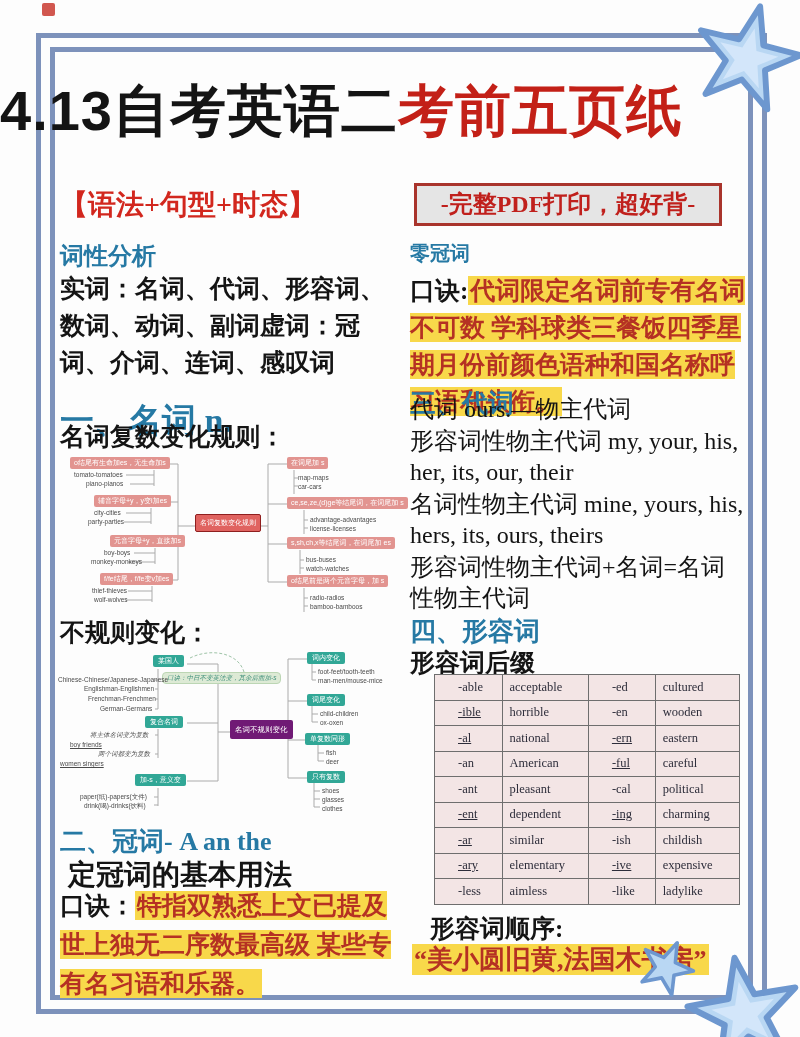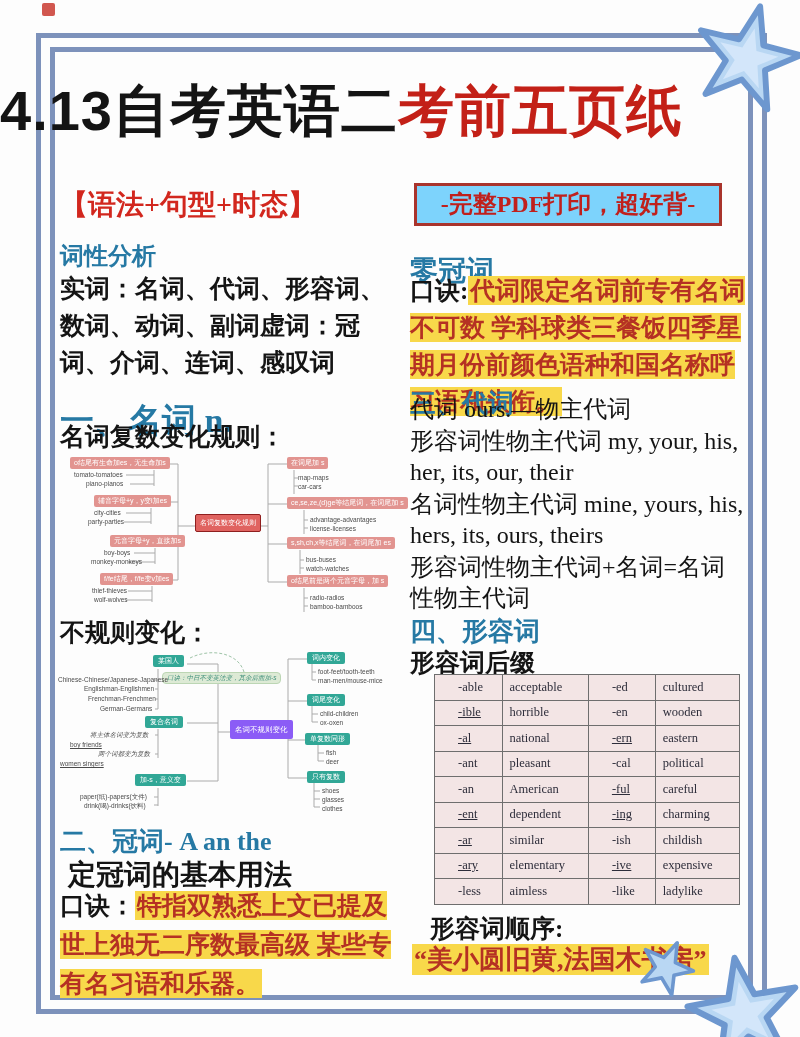--- a/index.html
+++ b/index.html
@@ -13,21 +13,21 @@
   .corner-mark{position:absolute;left:42px;top:3px;width:13px;height:13px;background:#c93a30;border-radius:2px;opacity:.85;}
   
   .star{position:absolute;z-index:20;}
   
   .title{position:absolute;top:74px;left:0;width:100%;
     font-family:"Liberation Sans",sans-serif;font-weight:bold;font-size:56px;letter-spacing:1px;color:#141414;white-space:nowrap;}
   .title .red{color:#c32017;}
   
   .tag{position:absolute;left:60px;top:186px;font-size:28px;font-weight:bold;color:#d2271e;}
   .pdf-badge{position:absolute;left:414px;top:183px;width:302px;height:37px;line-height:37px;text-align:center;
-    border:3px solid #a9342c;background:#7dd3fc;color:#c0201c;font-weight:bold;font-size:24px;}
+    border:3px solid #a9342c;background:#e5e5e5;color:#c0201c;font-weight:bold;font-size:24px;}
   .hblue{position:absolute;font-weight:bold;color:#2679a4;}
   .hsub{position:absolute;font-weight:bold;color:#141414;}
   
   .para{position:absolute;font-size:25px;line-height:37px;color:#141414;}
   .bold{font-weight:bold;}
   .hl{background:#f8d84a;color:#b53123;font-weight:bold;padding:1px 2px;}
   .pron{position:absolute;left:410px;top:394px;width:338px;font-size:24px;line-height:31px;color:#141414;}
   .pron div{margin:0 0 1px 0;}
   
   table.sfx{position:absolute;left:434px;top:674px;width:306px;border-collapse:collapse;background:#f3e5e5;}
@@ -36,21 +36,21 @@
   table.sfx td.wd{width:92px;}
   .u{text-decoration:underline;}
   
   .map{position:absolute;z-index:5;}
   .map svg{position:absolute;left:0;top:0;}
   .mnode,.mcenter,.tnode,.tcenter,.note{
     position:absolute;font-family:"Liberation Sans",sans-serif;white-space:nowrap;line-height:1.2;}
   .mnode{background:#e29490;color:#fff;font-size:7px;padding:2px 4px;border-radius:2px;}
   .mcenter{background:#e06360;color:#fff;font-size:7px;padding:4px 4px;border:1.5px solid #8f1f1f;border-radius:2px;}
   .tnode{background:#31a796;color:#fff;font-size:7px;padding:2px 5px;border-radius:2px;}
-  .tcenter{background:#8b5cf6;color:#fff;font-size:7.5px;padding:5px 5px;border-radius:2px;}
+  .tcenter{background:#701a75;color:#fff;font-size:7.5px;padding:5px 5px;border-radius:2px;}
   .note{background:#ddead5;color:#3f8f7a;font-style:italic;font-size:6.5px;border:1px solid #bcd6b4;border-radius:4px;padding:1px 4px;}
   .ex{position:absolute;font-size:6.5px;color:#4a4a4a;white-space:nowrap;font-family:"Liberation Sans",sans-serif;}
   .exk{font-style:italic;color:#555;}
 </style>
 </head>
 <body>
 
 <div class="frame-outer"></div>
 <div class="frame-inner"></div>
 <div class="corner-mark"></div>
@@ -155,21 +155,21 @@
   <div class="tnode" style="left:249px;top:121px;">只有复数</div>
   <div class="ex" style="left:264px;top:137px;">shoes</div>
   <div class="ex" style="left:264px;top:146px;">glasses</div>
   <div class="ex" style="left:264px;top:155px;">clothes</div>
 </div>
 
 <div class="hblue" style="left:60px;top:824px;font-size:26px;">二、冠词- A an the</div>
 <div class="hsub" style="left:68px;top:856px;font-size:28px;text-align:center;">定冠词的基本用法</div>
 <div class="para" style="left:60px;top:886px;width:344px;line-height:39px;"><span class="bold">口诀：</span><span class="hl">特指双熟悉上文已提及 世上独无二序数最高级 某些专有名习语和乐器。</span></div>
 
-<div class="hblue" style="left:410px;top:240px;font-size:28px;margin-top:12px;">零冠词</div>
+<div class="hblue" style="left:410px;top:240px;font-size:20px;">零冠词</div>
 <div class="para" style="left:410px;top:272px;width:338px;"><span class="bold">口诀:</span><span class="hl">代词限定名词前专有名词不可数 学科球类三餐饭四季星期月份前颜色语种和国名称呼习语和头衔。</span></div>
 <div class="hblue" style="left:410px;top:386px;font-size:26px;">三、代词</div>
 <div class="pron">
   <div>代词 ours.—物主代词</div>
   <div>形容词性物主代词 my, your, his, her, its, our, their</div>
   <div>名词性物主代词 mine, yours, his, hers, its, ours, theirs</div>
   <div>形容词性物主代词+名词=名词性物主代词</div>
 </div>
 <div class="hblue" style="left:410px;top:614px;font-size:26px;">四、形容词</div>
 <div class="hsub" style="left:410px;top:646px;font-size:25px;">形容词后缀</div>
@@ -188,30 +188,30 @@
         <td class="sf"><span>-en</span></td>
         <td class="wd"><span>wooden</span></td>
       </tr>
   <tr>
         <td class="sf"><span class="u">-al</span></td>
         <td class="wd"><span>national</span></td>
         <td class="sf"><span class="u">-ern</span></td>
         <td class="wd"><span>eastern</span></td>
       </tr>
   <tr>
+        <td class="sf"><span>-an</span></td>
+        <td class="wd"><span>American</span></td>
+        <td class="sf"><span class="u">-ful</span></td>
+        <td class="wd"><span>careful</span></td>
+      </tr>
+  <tr>
         <td class="sf"><span>-ant</span></td>
         <td class="wd"><span>pleasant</span></td>
         <td class="sf"><span>-cal</span></td>
         <td class="wd"><span>political</span></td>
-      </tr>
-  <tr>
-        <td class="sf"><span>-an</span></td>
-        <td class="wd"><span>American</span></td>
-        <td class="sf"><span class="u">-ful</span></td>
-        <td class="wd"><span>careful</span></td>
       </tr>
   <tr>
         <td class="sf"><span class="u">-ent</span></td>
         <td class="wd"><span>dependent</span></td>
         <td class="sf"><span class="u">-ing</span></td>
         <td class="wd"><span>charming</span></td>
       </tr>
   <tr>
         <td class="sf"><span class="u">-ar</span></td>
         <td class="wd"><span>similar</span></td>

